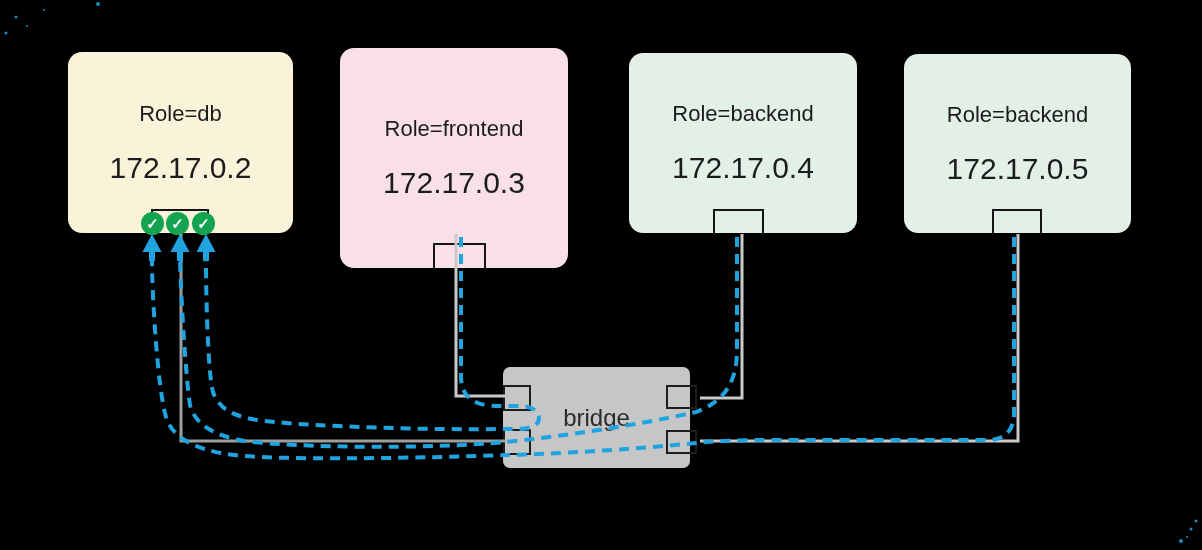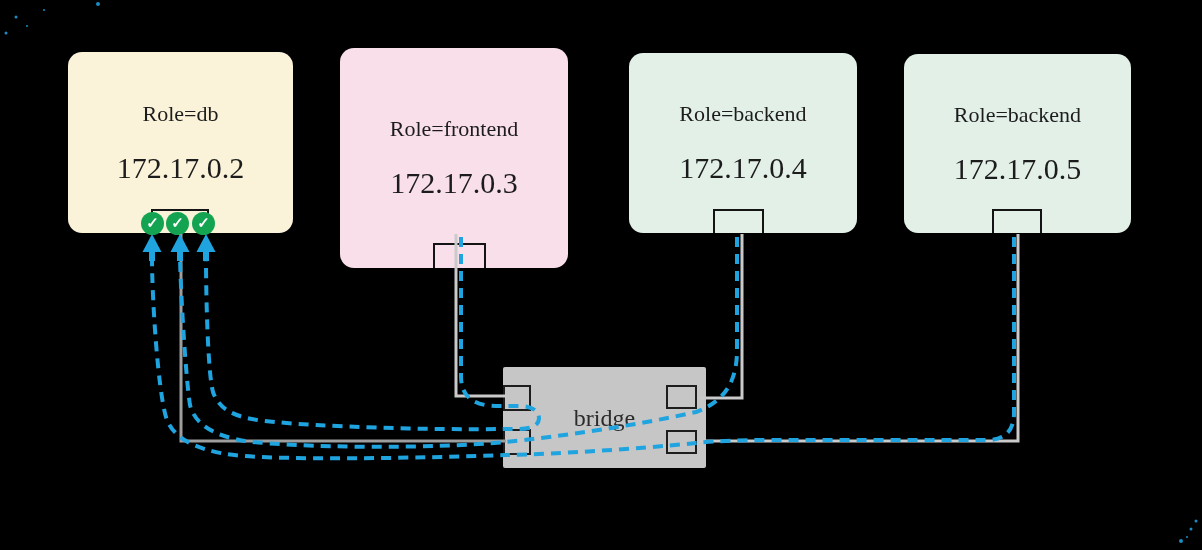--- a/index.html
+++ b/index.html
@@ -2,21 +2,21 @@
 <html style="--canvas-bg: #000000; --container-db-bg: #FBF3D9; --container-frontend-bg: #F9DFEA; --container-backend-bg: #E2F0E8; --bridge-bg: #C6C6C6; --accent-blue: #1FA4E0; --success-green: #14A351; --link-gray: #9E9E9E; --link-gray-light: #CACACA;"><head>
 <meta charset="utf-8">
 <style>
   html,body{margin:0;padding:0;background:#000;}
   .canvas{
     position:relative;
     width:1202px;height:550px;
     background:var(--canvas-bg,#000);
     border-radius:26px;
     overflow:hidden;
-    font-family:Liberation Serif, serif;
+    font-family:Liberation Sans, sans-serif;
   }
   .box{
     position:absolute;
     border-radius:14px;
     display:flex;flex-direction:column;align-items:center;justify-content:center;
     gap:28px;
     color:#1c1c1c;
   }
   .box .role{font-size:22px;line-height:1;}
   .box .ip{font-size:30px;line-height:1;}
@@ -39,23 +39,23 @@
     width:23px;height:23px;border-radius:50%;
     background:var(--success-green);
     color:#fff;font-size:15px;font-weight:bold;
     display:flex;align-items:center;justify-content:center;
     line-height:1;
   }
   .check-1{left:141px;}
   .check-2{left:166px;}
   .check-3{left:192px;}
   .bridge{
-    position:absolute;left:503px;top:367px;width:203px;height:101px;
+    position:absolute;left:503px;top:367px;width:187px;height:101px;
     background:var(--bridge-bg);
-    border-radius:2px;
+    border-radius:7px;
     display:flex;align-items:center;justify-content:center;
   }
   .bridge .bridge-label{font-size:24px;color:#2b2b2b;line-height:1;}
   .bport{
     position:absolute;
     border:2px solid #1d1d1d;
     background:transparent;
     box-sizing:border-box;
   }
   .bport-lt{left:0;top:18px;width:28px;height:26px;}

